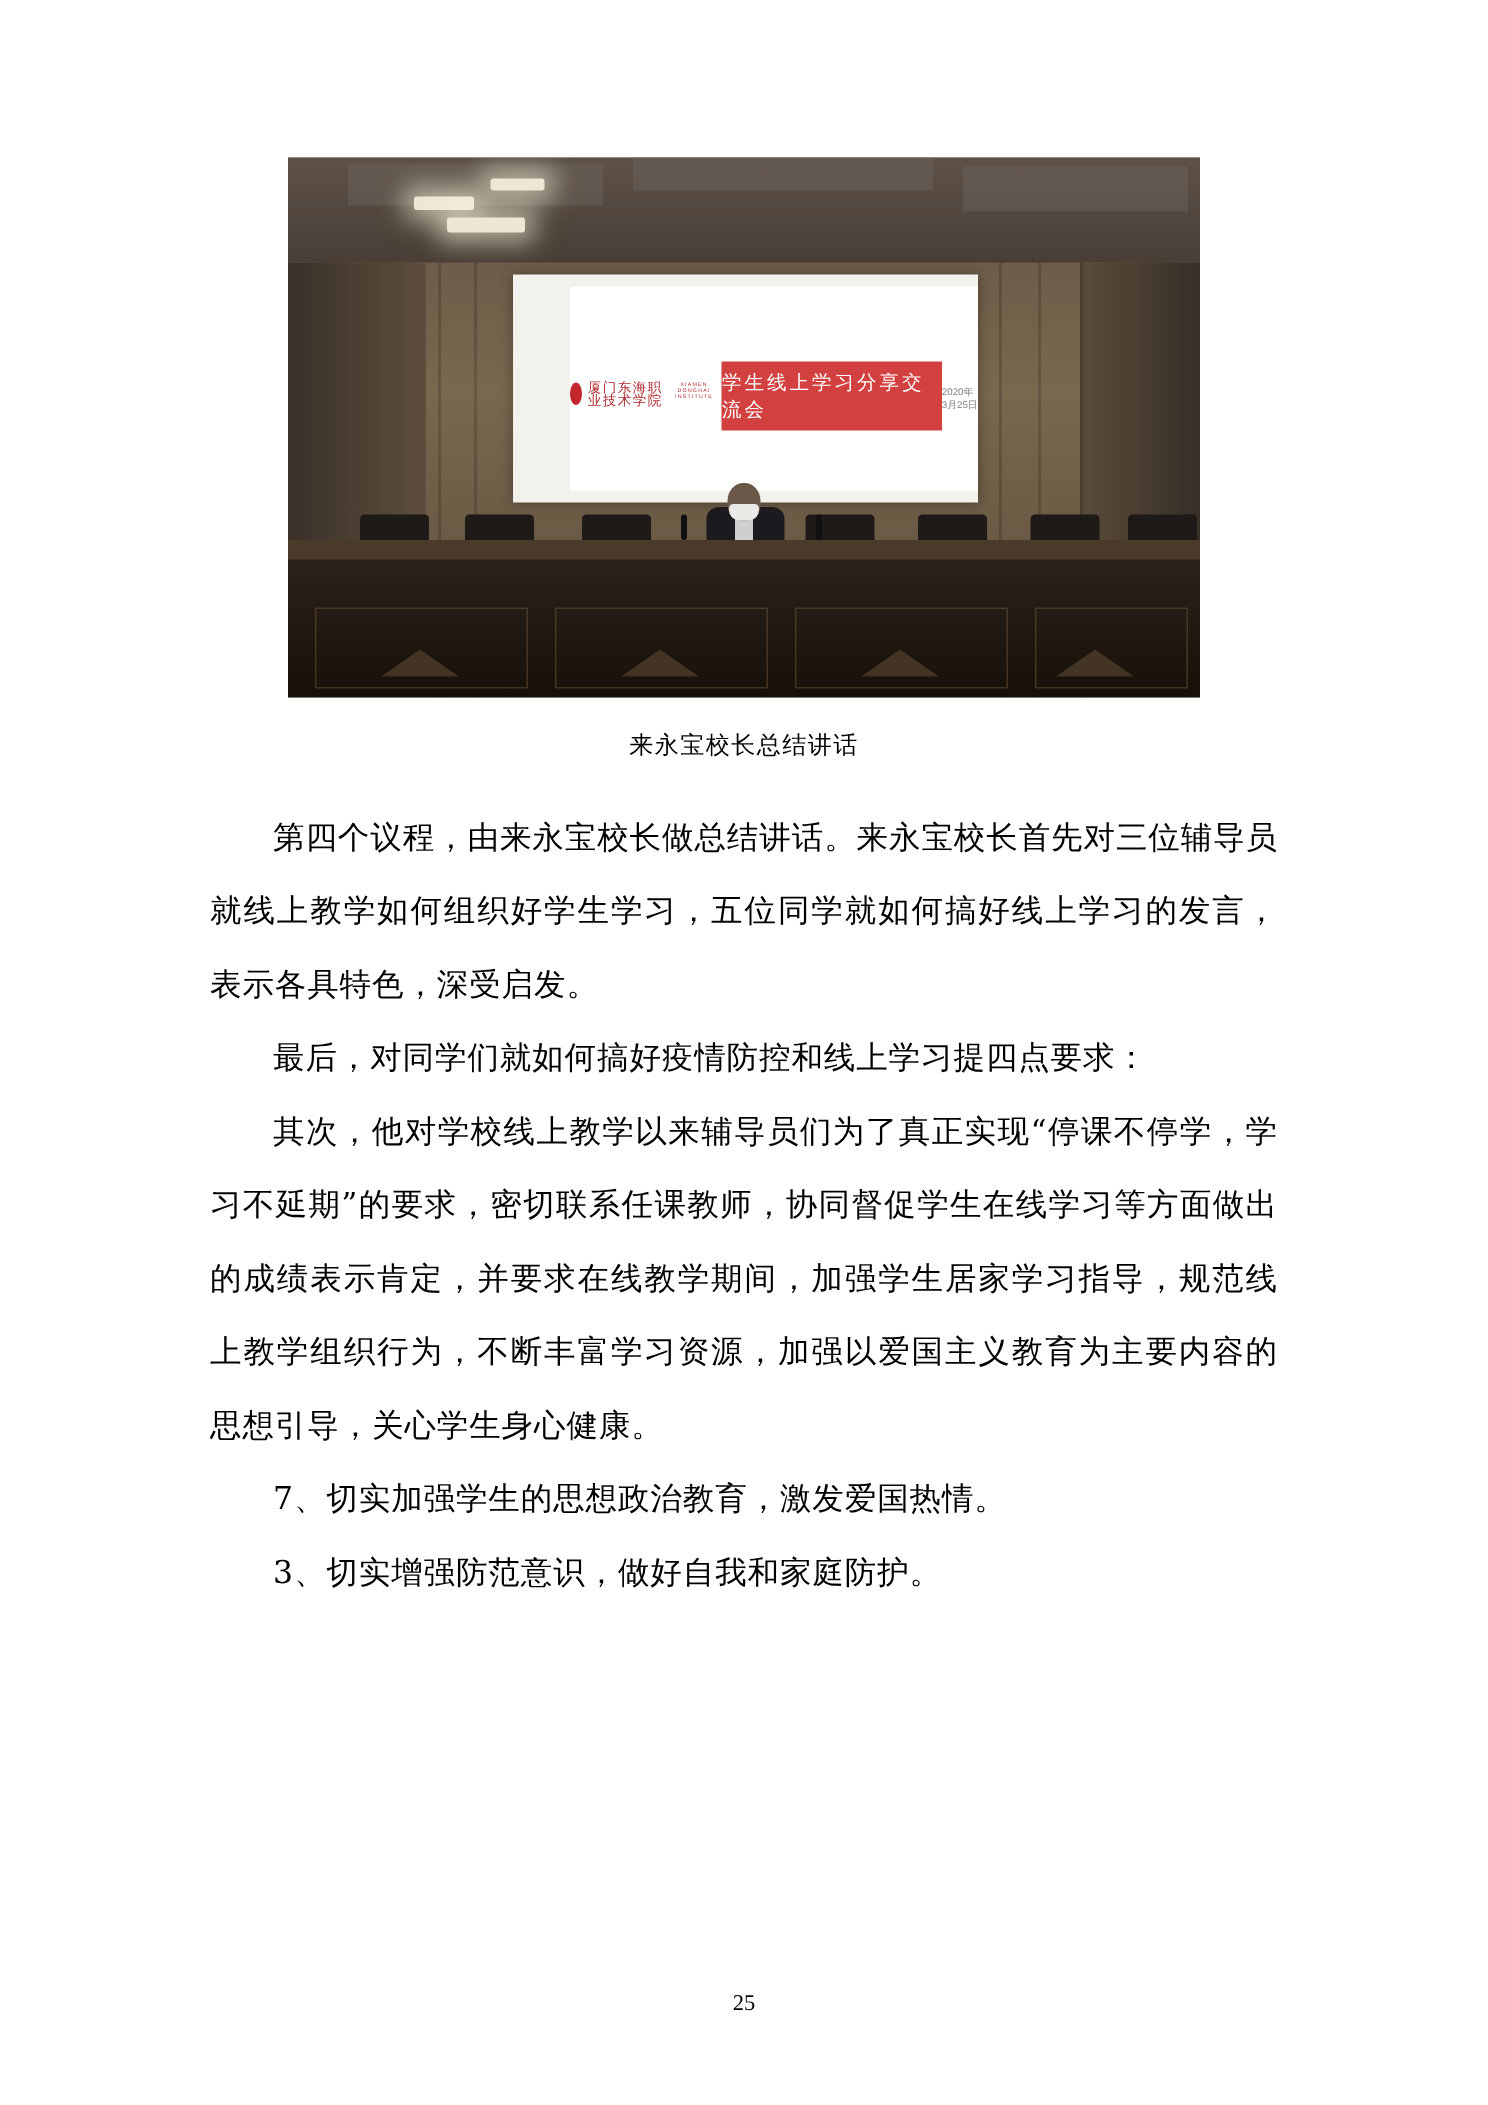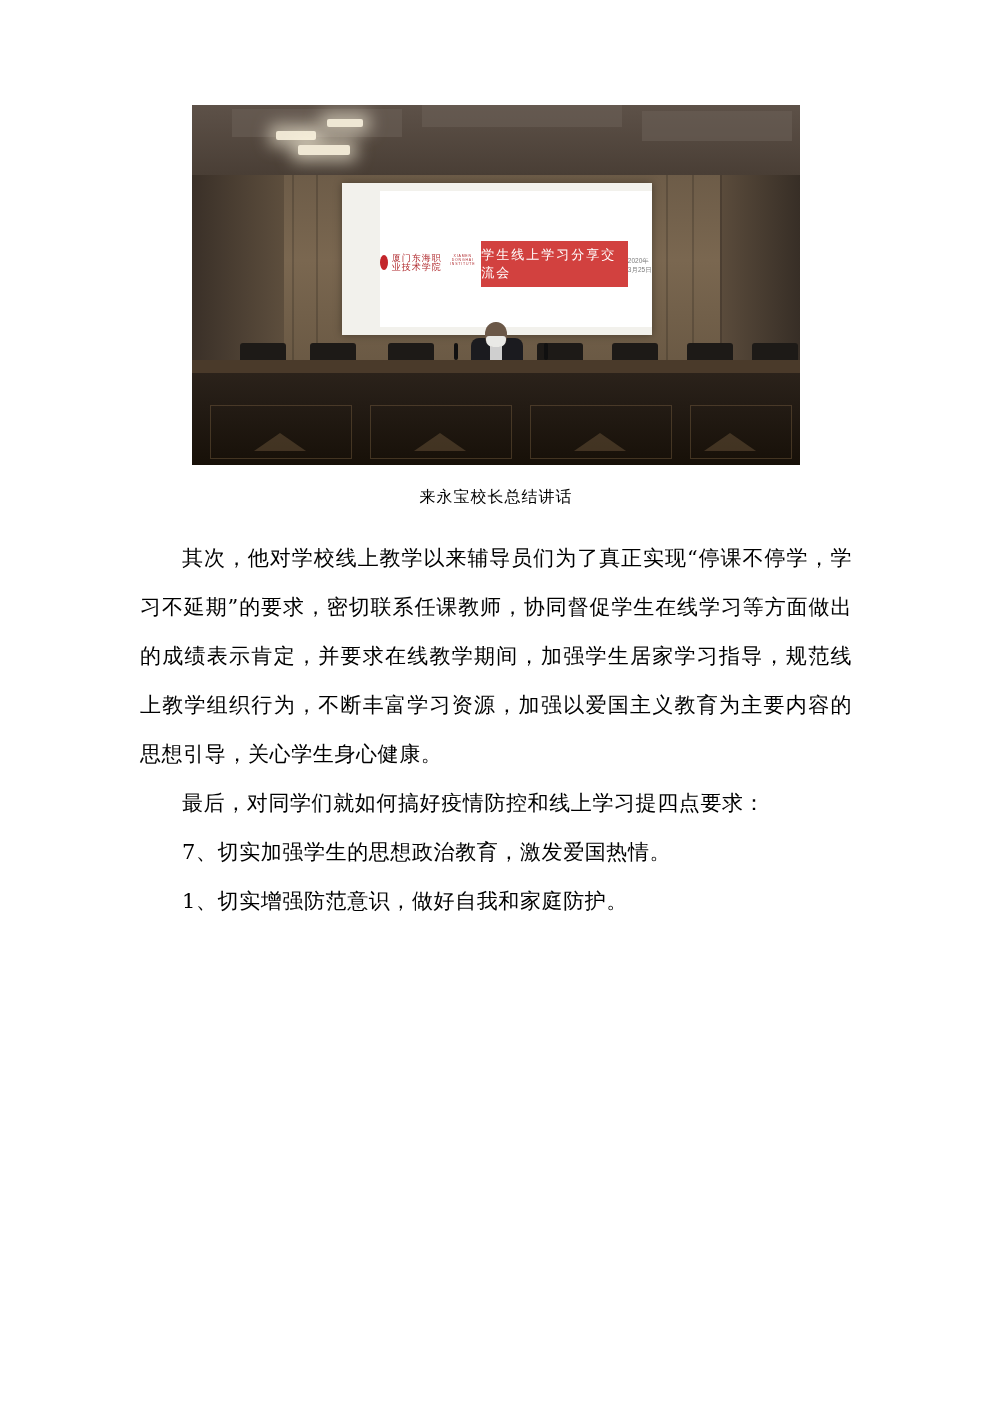--- a/index.html
+++ b/index.html
@@ -333,19 +333,21 @@
         <div class="desk-chevron" style="left:222px;"></div>
         <div class="desk-chevron" style="left:382px;"></div>
         <div class="desk-chevron" style="left:512px;"></div>
       </div>
     </div>
 
     <div class="figcaption">来永宝校长总结讲话</div>
   </div>
 
   <div class="body-text">
+    <p class="para">第四个议程，由来永宝校长做总结讲话。来永宝校长首先对三位辅导员就线上教学如何组织好学生学习，五位同学就如何搞好线上学习的发言，表示各具特色，深受启发。</p>
+    <p class="para">最后，对同学们就如何搞好疫情防控和线上学习提四点要求：</p>
     <p class="para">其次，他对学校线上教学以来辅导员们为了真正实现“停课不停学，学习不延期”的要求，密切联系任课教师，协同督促学生在线学习等方面做出的成绩表示肯定，并要求在线教学期间，加强学生居家学习指导，规范线上教学组织行为，不断丰富学习资源，加强以爱国主义教育为主要内容的思想引导，关心学生身心健康。</p>
-    <p class="para">最后，对同学们就如何搞好疫情防控和线上学习提四点要求：</p>
     <p class="list-item">7、切实加强学生的思想政治教育，激发爱国热情。</p>
-    <p class="list-item">1、切实增强防范意识，做好自我和家庭防护。</p>
+    <p class="list-item">3、切实增强防范意识，做好自我和家庭防护。</p>
   </div>
 
+  <div class="page-number">25</div>
 </div>
 
 </body></html>

